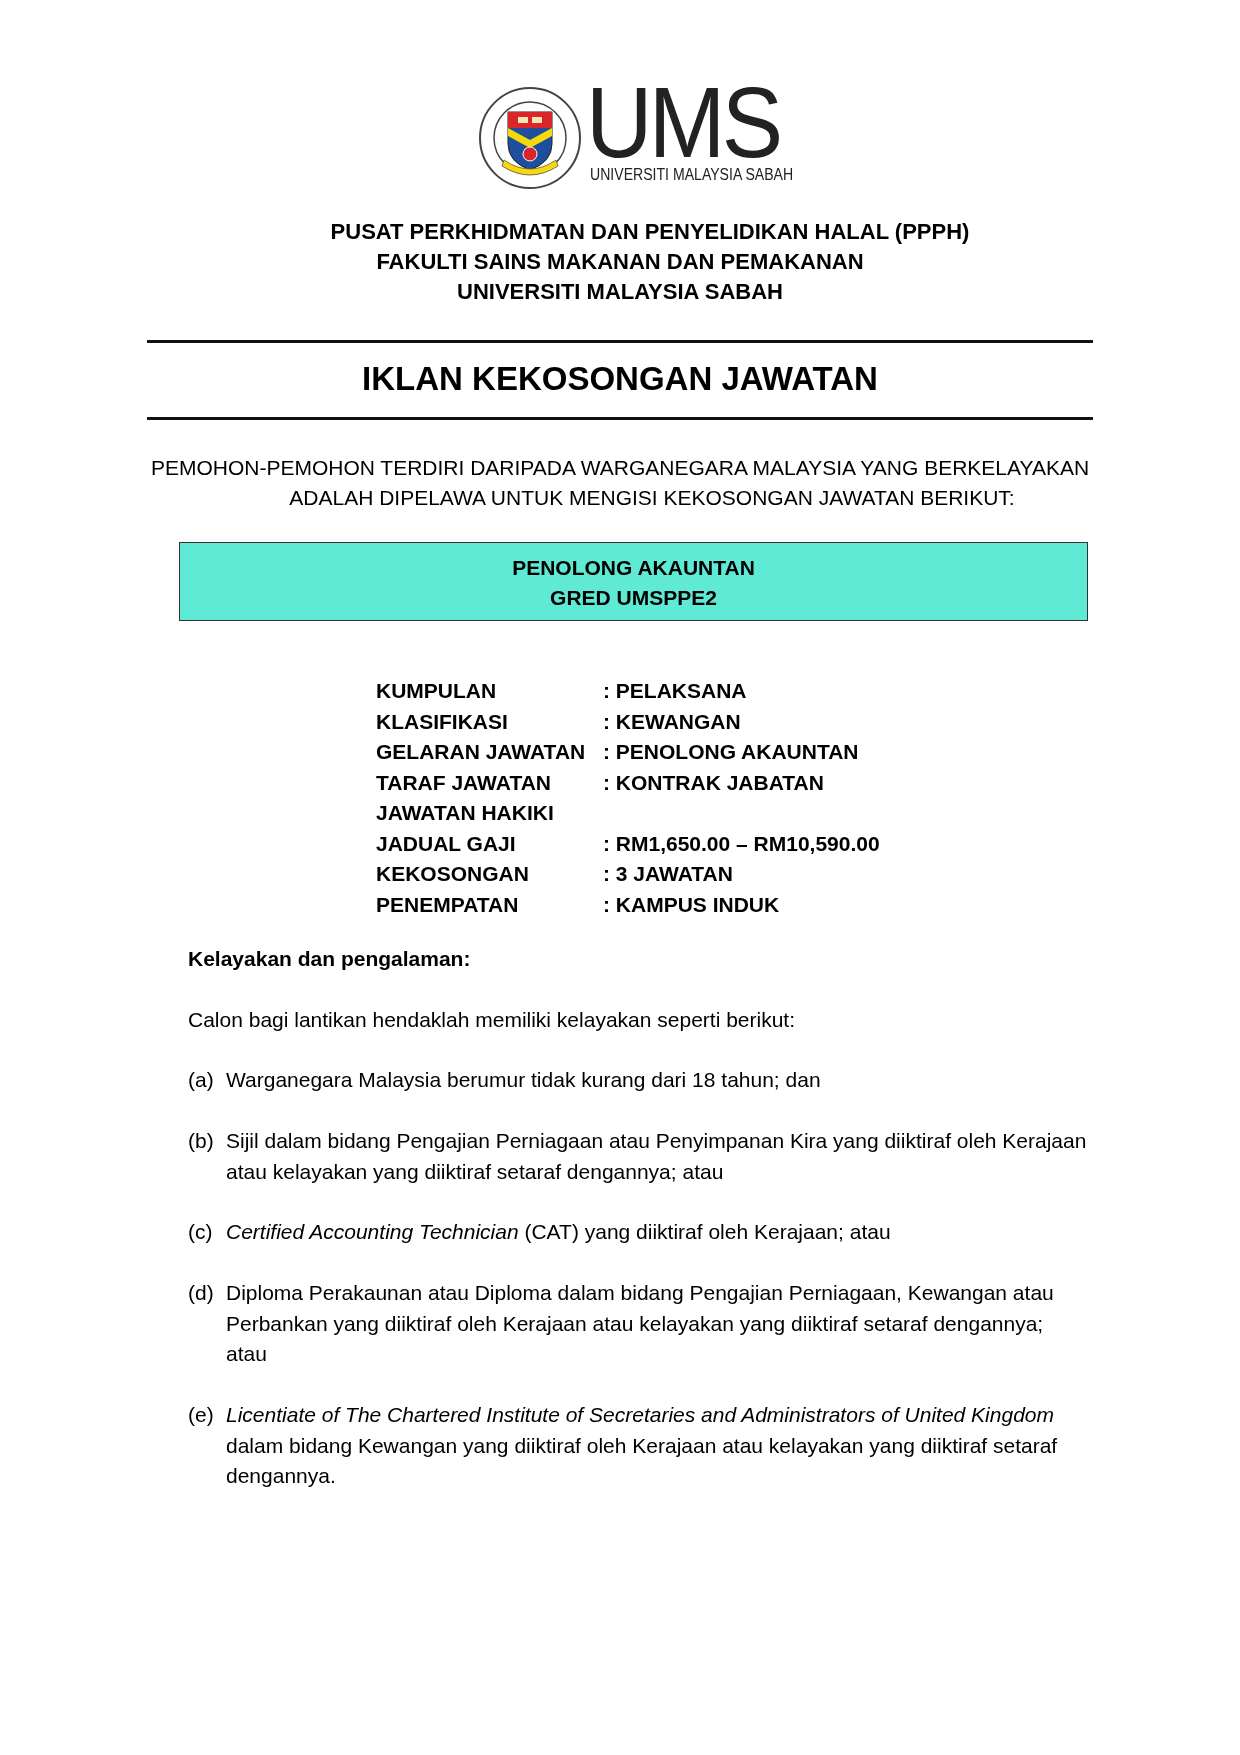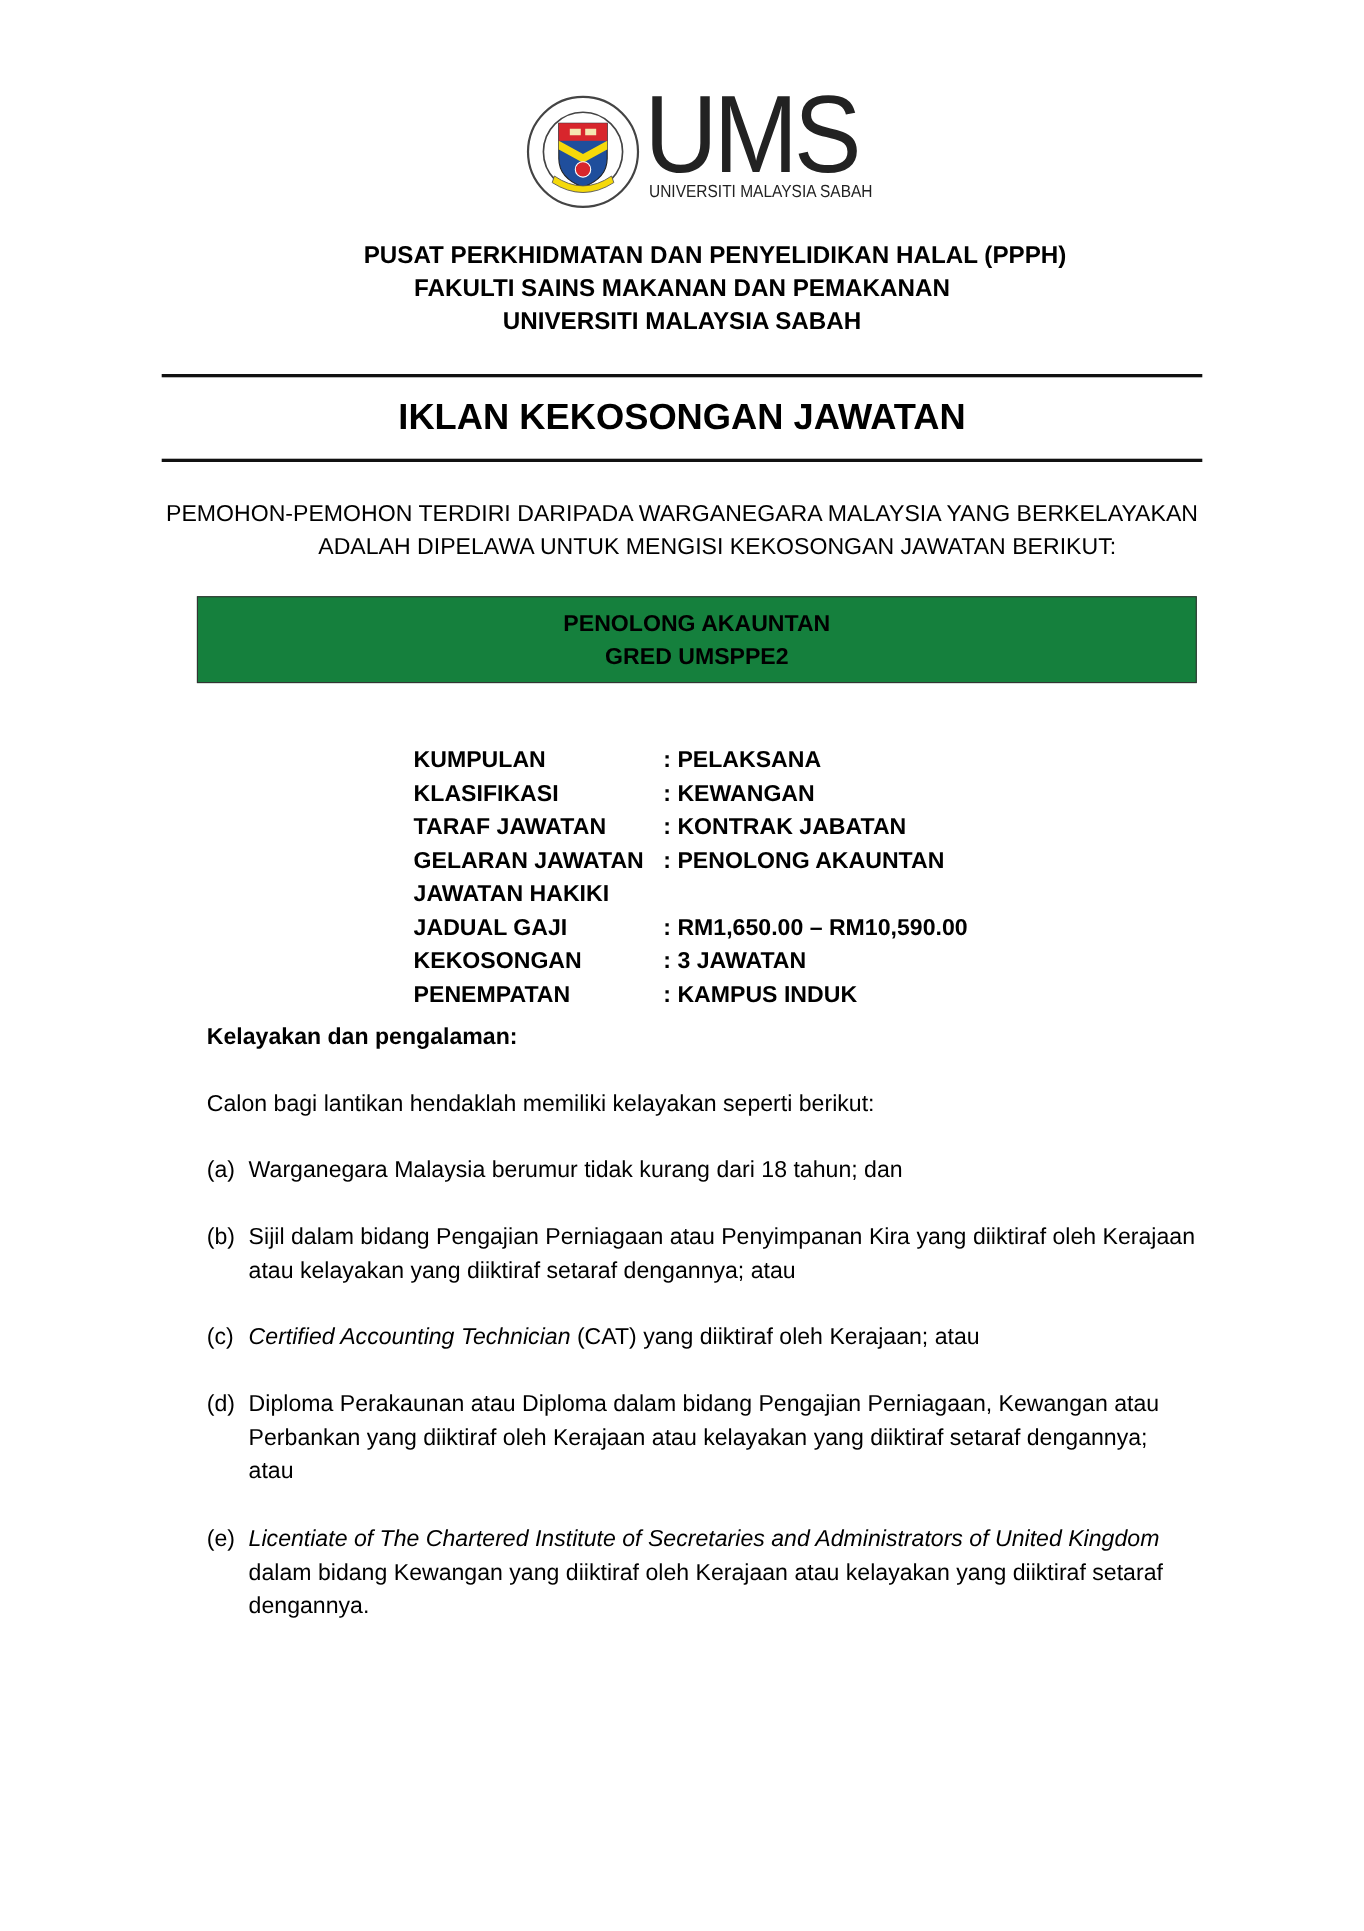--- a/index.html
+++ b/index.html
@@ -15,28 +15,28 @@
   .ums-sub { position: absolute; left: 112px; top: 80px; font-size: 16px; color: #222; letter-spacing: 0px; transform: scaleX(0.88); transform-origin: left top; white-space: nowrap; }
 
   .center { left: 0; width: 1240px; text-align: center; }
   .hdr { font-weight: bold; font-size: 22px; line-height: 30px; }
   .rule { left: 147px; width: 946px; height: 3px; background: #111; }
   .title { font-weight: bold; font-size: 33px; }
   .intro { font-size: 21px; line-height: 30px; }
 
   .post-box {
     left: 179px; top: 542px; width: 909px; height: 79px;
-    background: #15803d; border: 1.5px solid #333;
+    background: #5eead4; border: 1.5px solid #333;
     text-align: center; font-weight: bold; font-size: 21px; line-height: 30px;
     padding-top: 10px; box-sizing: border-box;
   }
   .details { left: 376px; top: 676px; font-weight: bold; font-size: 21px; }
   .details .row { display: flex; height: 30.5px; line-height: 30.5px; }
   .details .lbl { width: 227px; }
-  .body-text { left: 188px; font-size: 21px; line-height: 30.5px; width: 900px; }
+  .body-text { left: 188px; font-size: 21px; line-height: 30.5px; width: 900px; margin-top: 16px; }
   .item { display: flex; }
   .item .mk { width: 38px; flex: none; }
   .item .tx { flex: 1; }
   i { font-style: italic; }
 </style>
 </head>
 <body>
 
 <div class="abs logo">
   <svg class="seal" viewBox="0 0 104 104">
@@ -72,26 +72,26 @@
 <div class="abs details">
   <div class="row">
       <span class="lbl">KUMPULAN</span>
       <span>: PELAKSANA</span>
     </div>
   <div class="row">
       <span class="lbl">KLASIFIKASI</span>
       <span>: KEWANGAN</span>
     </div>
   <div class="row">
+      <span class="lbl">GELARAN JAWATAN</span>
+      <span>: PENOLONG AKAUNTAN</span>
+    </div>
+  <div class="row">
       <span class="lbl">TARAF JAWATAN</span>
       <span>: KONTRAK JABATAN</span>
-    </div>
-  <div class="row">
-      <span class="lbl">GELARAN JAWATAN</span>
-      <span>: PENOLONG AKAUNTAN</span>
     </div>
   <div class="row">
       <span class="lbl">JAWATAN HAKIKI</span>
     </div>
   <div class="row">
       <span class="lbl">JADUAL GAJI</span>
       <span>: RM1,650.00 – RM10,590.00</span>
     </div>
   <div class="row">
       <span class="lbl">KEKOSONGAN</span>

